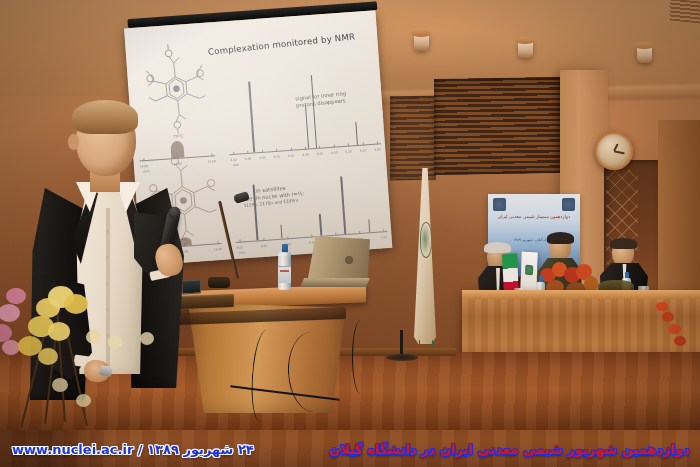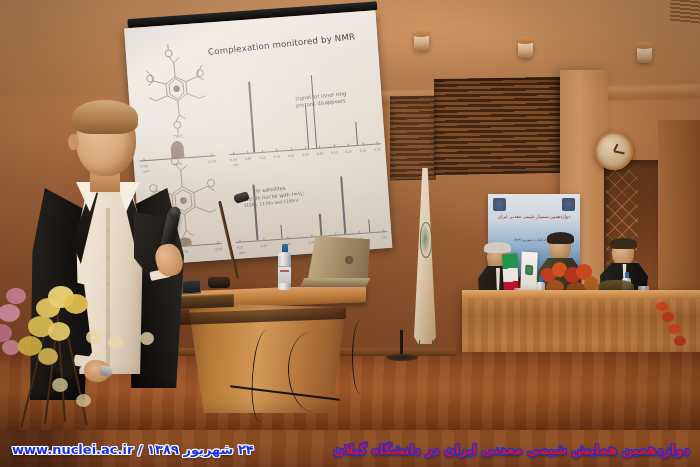--- a/index.html
+++ b/index.html
@@ -880,16 +880,16 @@
 
   <div class="warm"></div>
   <div class="grade"></div>
 
   <div class="banner">
     <div class="banner-left">
       <span>www.nuclei.ac.ir</span>
       <span>/</span>
       <span class="fa">۲۴ شهریور ۱۳۸۹</span>
     </div>
-    <div class="banner-right">دوازدهمین همایش شیمی معدنی ایران در دانشگاه گیلان</div>
+    <div class="banner-right">دوازدهمین شهریور شیمی معدنی ایران در دانشگاه گیلان</div>
   </div>
 
 </div>
 
 </body></html>

